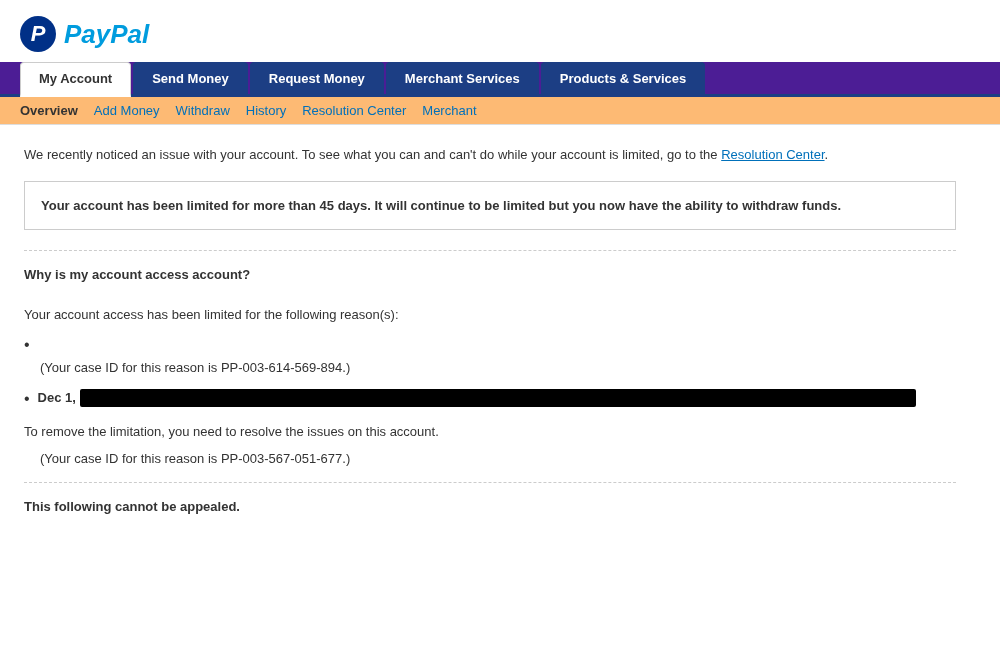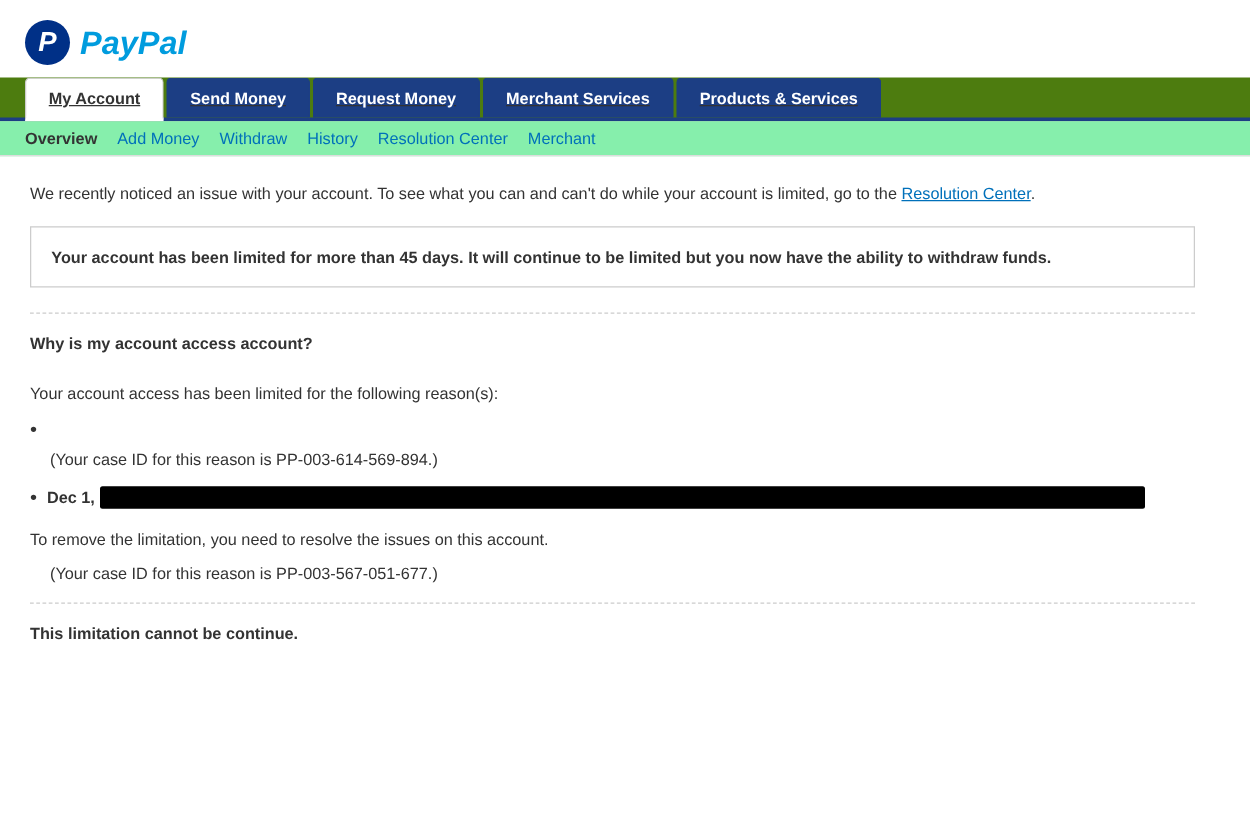--- a/index.html
+++ b/index.html
@@ -21,24 +21,23 @@
       align-items: center;
       justify-content: center;
     }
     .logo-text { font-size: 26px; font-weight: bold; color: #003087; font-style: italic; }
     .logo-text span { color: #009cde; }
 
     
     .primary-nav {
       display: flex;
       align-items: flex-end;
-      background: #4d7c0f;
+      background: #4c1d95;
       padding: 0 20px;
       border-bottom: 3px solid #1c3e84;
-      text-decoration: underline;
     }
     .primary-nav-item {
       padding: 8px 18px;
       cursor: pointer;
       font-size: 13px;
       font-weight: bold;
       color: #fff;
       background: #1c3e84;
       border-radius: 4px 4px 0 0;
       margin-right: 2px;
@@ -57,21 +56,21 @@
       position: relative;
     }
 
     
     .secondary-nav {
       display: flex;
       align-items: center;
       padding: 6px 20px;
       border-bottom: 1px solid #ddd;
       gap: 16px;
-      background: #86efac;
+      background: #fdba74;
     }
     .secondary-nav-item {
       color: #0070ba;
       text-decoration: none;
       font-size: 13px;
       cursor: pointer;
     }
     .secondary-nav-item.active {
       font-weight: bold;
       color: #333;
@@ -204,15 +203,15 @@
       <span class="redacted" style="width:836px"></span>
     </span>
   </div>
 
   <p class="body-text" style="margin-top:14px">To remove the limitation, you need to resolve the issues on this account.</p>
 
   <p class="case-id-text">(Your case ID for this reason is PP-003-567-051-677.)</p>
 
   <hr class="divider">
 
-  <p class="section-title">This limitation cannot be continue.</p>
+  <p class="section-title">This following cannot be appealed.</p>
 
 </div>
 
 </body></html>

